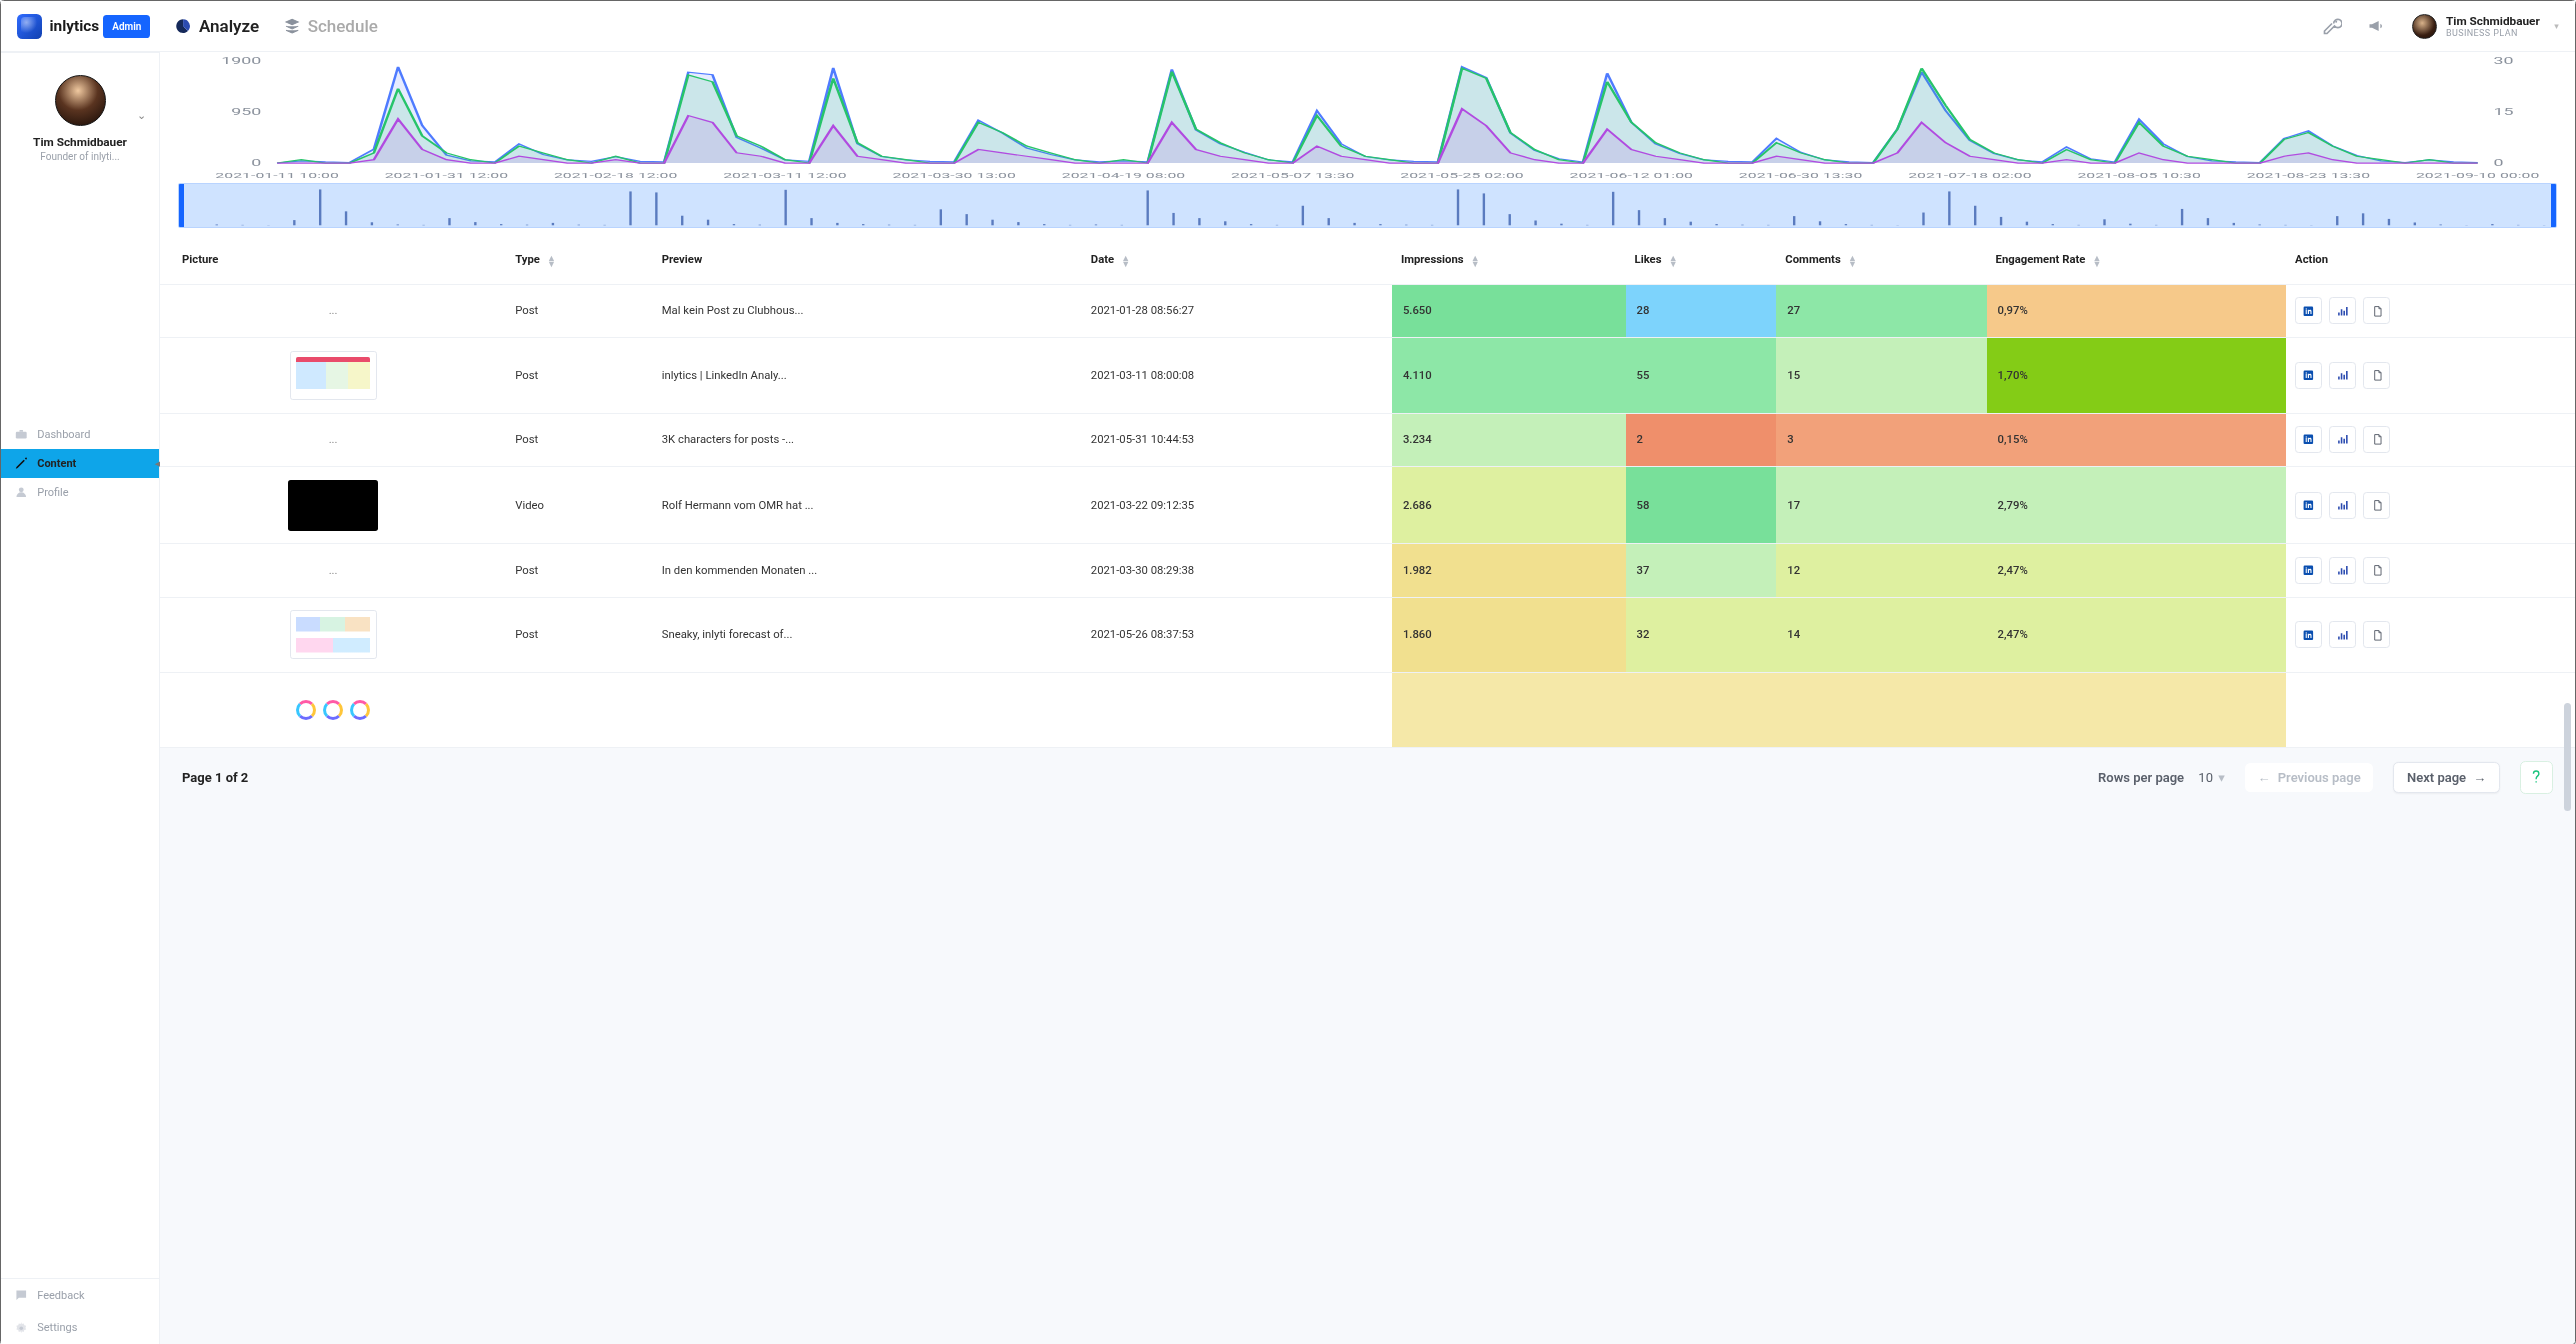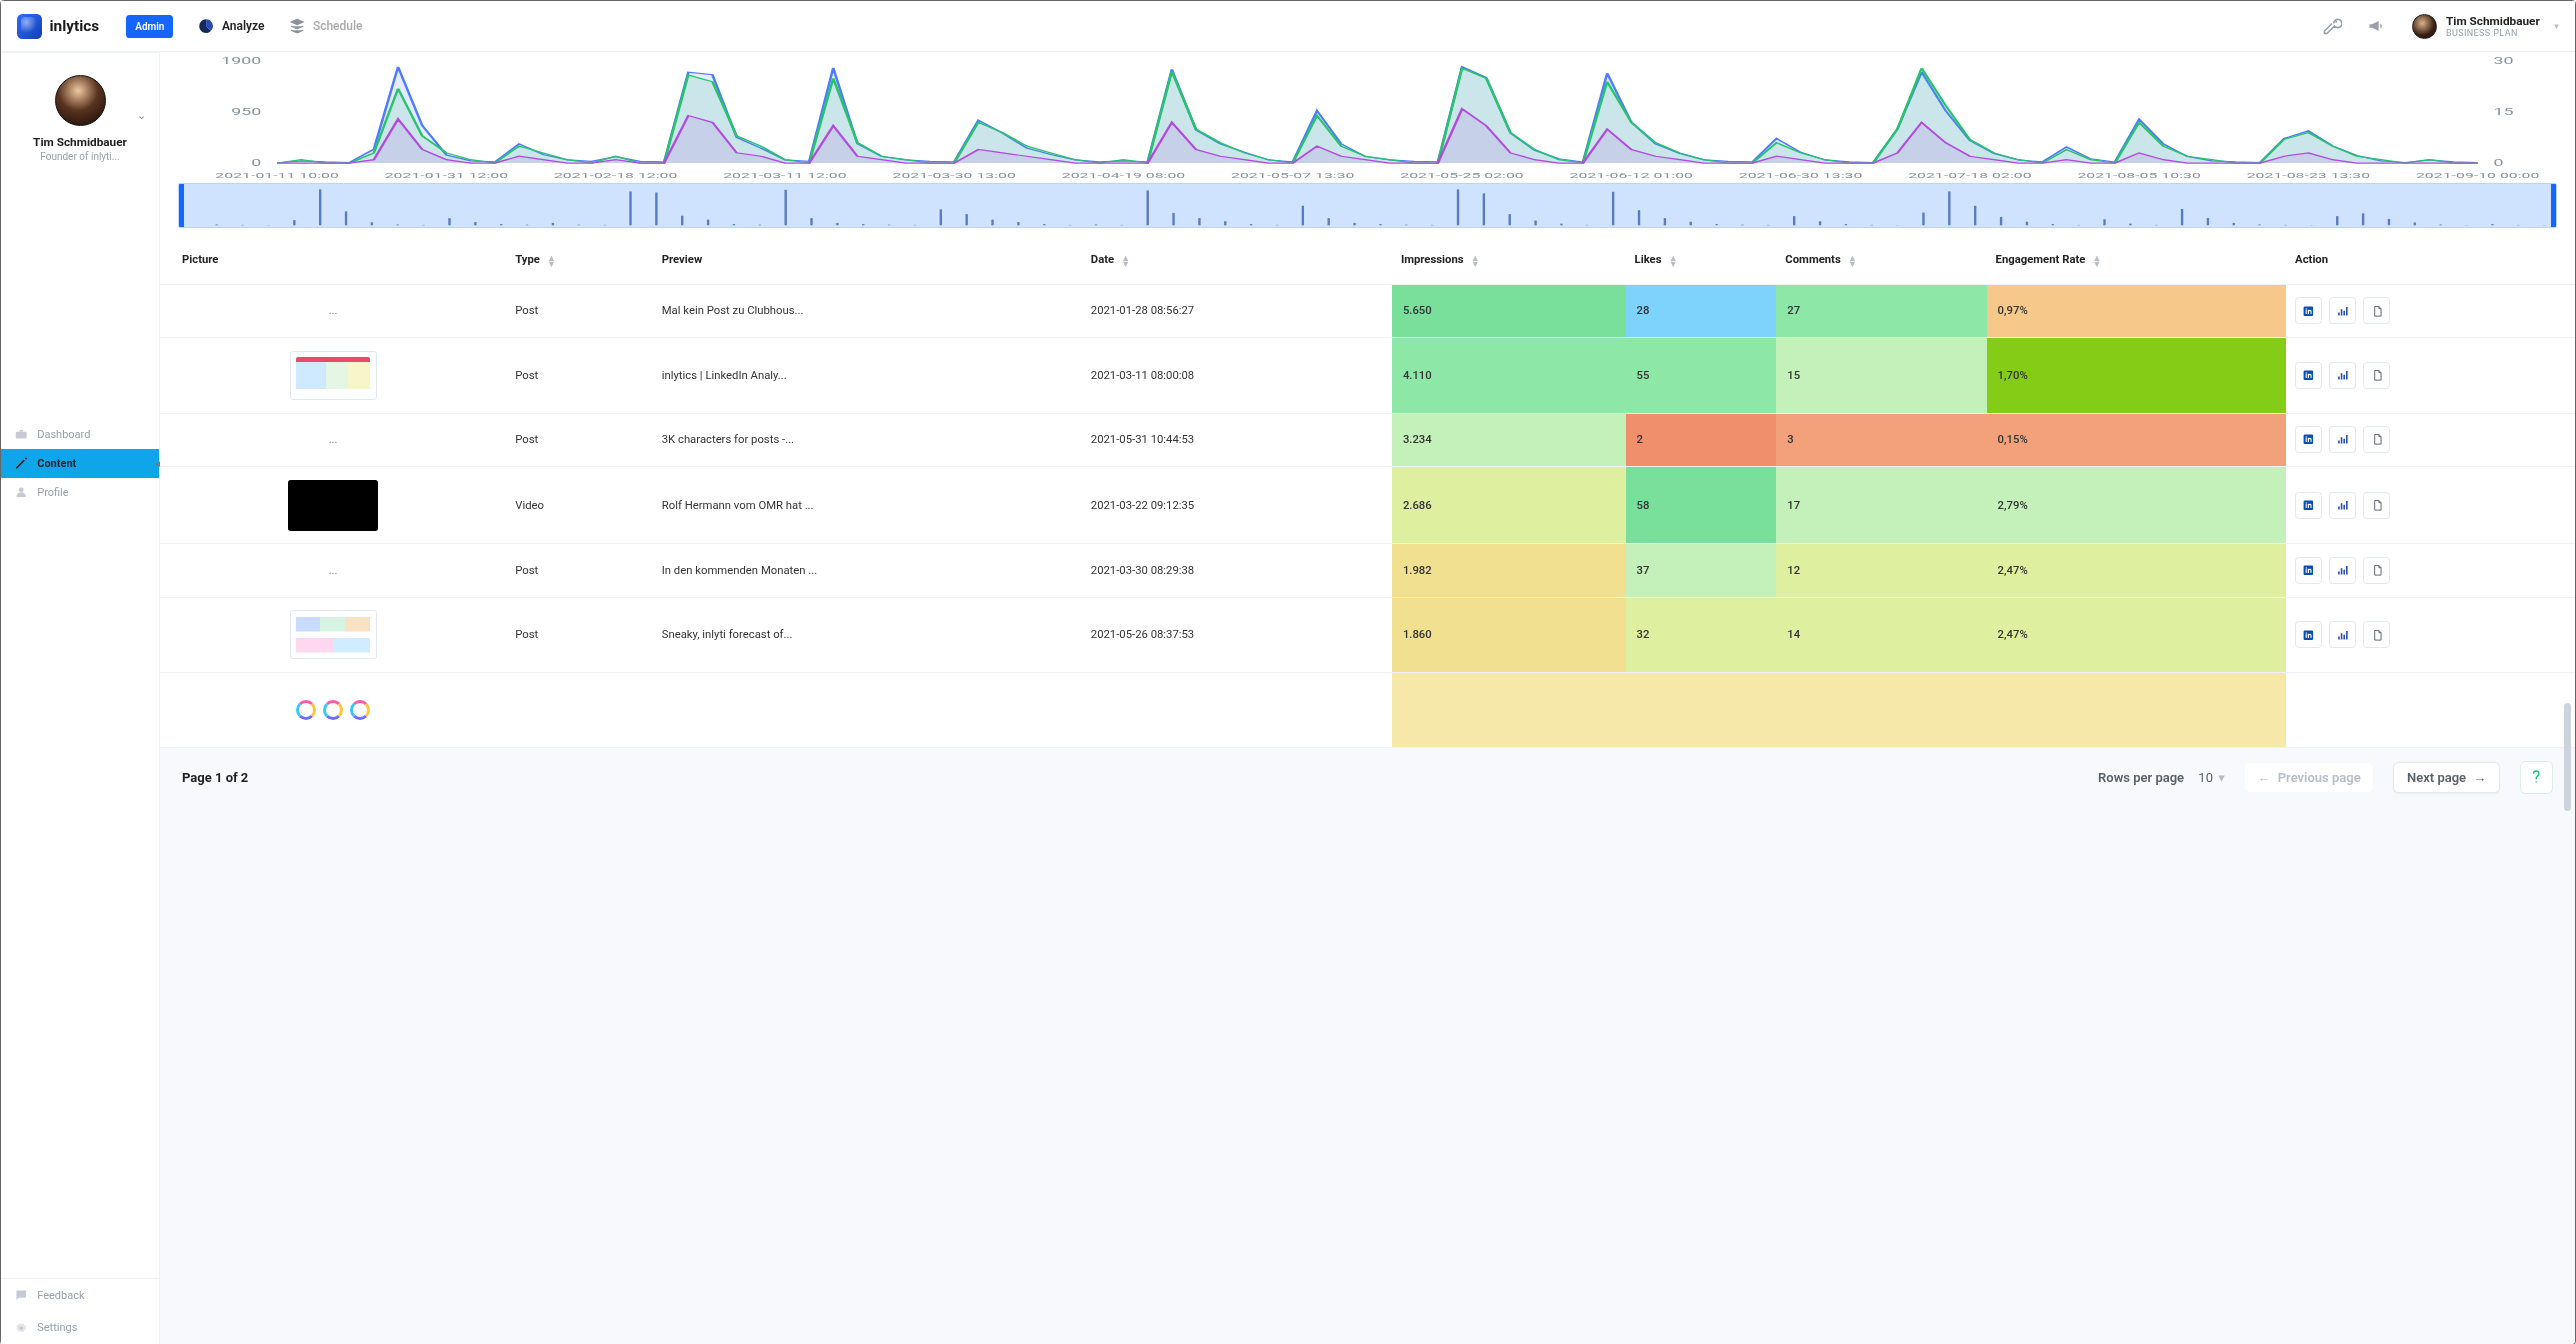--- a/index.html
+++ b/index.html
@@ -1,27 +1,27 @@
 <!DOCTYPE html>
 <html style="font-size:14.5px"><head>
 <meta charset="utf-8">
 <style>
 * { margin: 0; padding: 0; box-sizing: border-box; }
 body { font-family: -apple-system, BlinkMacSystemFont, "Segoe UI", Roboto, Helvetica, Arial, sans-serif; background: #f7f9fc; color: #333; font-size: 11.8px; overflow: hidden; }
 .app { width: 2576px; height: 1345px; transform-origin: top left; background: #f7f9fc; display: flex; flex-direction: column; border: 1.8px solid #666; border-radius: 3.6px; }
 
 
 .topbar { height: 51px; background: #fff; display: flex; align-items: center; padding: 0 16.3px; border-bottom: 0.9px solid #eef1f5; }
-.logo-wrap { display: flex; align-items: center; gap: 7.2px; margin-right: 27px; }
+.logo-wrap { display: flex; align-items: center; gap: 7.2px; margin-right: 4px; }
 .logo-mark { width: 25px; height: 25px; background: linear-gradient(135deg,#2f6bff 0%, #1040b0 100%); border-radius: 5.4px; position: relative; }
 .logo-mark::after { content:""; position:absolute; inset:3.6px; background: radial-gradient(circle at 30% 30%, rgba(255,255,255,.5), transparent 60%); border-radius:3.6px;}
 .logo-text { font-weight: 700; font-size: 15.4px; color: #1a1a1a; }
 .badge-admin { background: #1565ff; color: #fff; font-size: 10px; padding: 6px 9px; border-radius: 3.6px; font-weight: 600; margin-right: 25px; }
 .topnav { display: flex; align-items: center; gap: 25px; }
-.topnav-item { display: flex; align-items: center; gap: 7.2px; font-size: 12px; color: #222; font-weight: 600; }
+.topnav-item { display: flex; align-items: center; gap: 7.2px; font-size: 17px; color: #222; font-weight: 600; }
 .topnav-item.muted { color: #aaa; font-weight: 500; }
 .icon { display: inline-flex; width: 16.3px; height: 16.3px; }
 .top-right { margin-left: auto; display: flex; align-items: center; gap: 25px; }
 .top-icon { width: 20px; height: 20px; color: #9aa0aa; }
 .user-block { display: flex; align-items: center; gap: 9px; }
 .avatar-sm { width: 25px; height: 25px; border-radius: 50%; background: radial-gradient(circle at 40% 35%, #d8b28a 0%, #3a1f12 60%, #1a0c06 100%); border: 0.9px solid #222; display:flex;align-items:center;justify-content:center;color:#fff;font-size:12.7px;}
 .user-name { font-size: 11.8px; font-weight: 700; color: #222; }
 .user-plan { font-size: 9px; color: #9aa0aa; letter-spacing: 0.4px; }
 .caret { color:#bbb; font-size:9px; margin-left:5.4px;}
 

